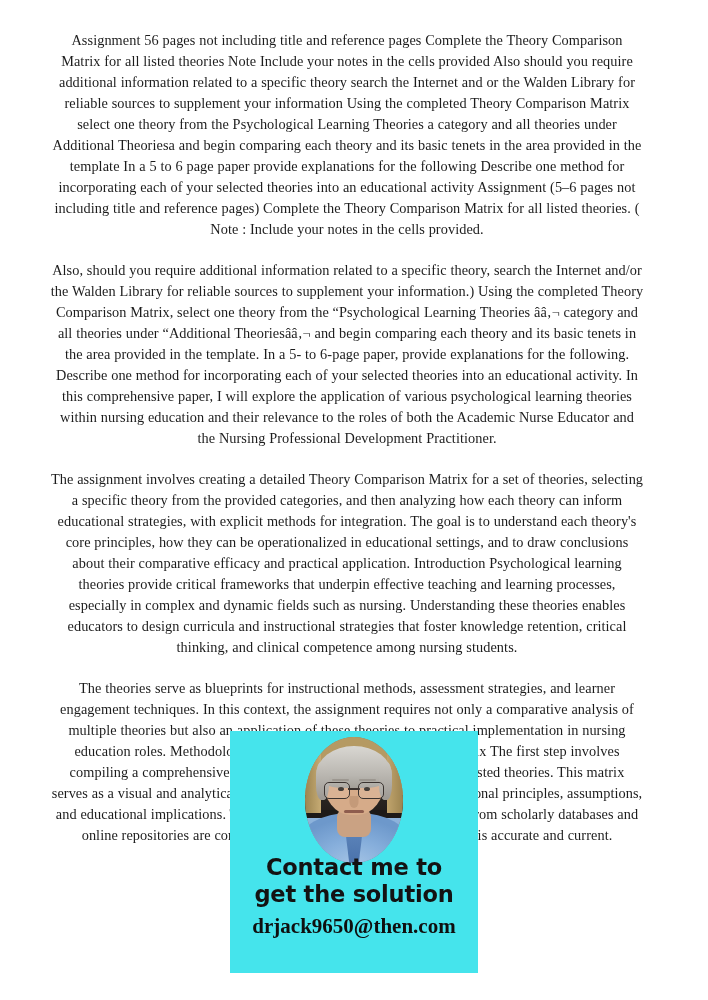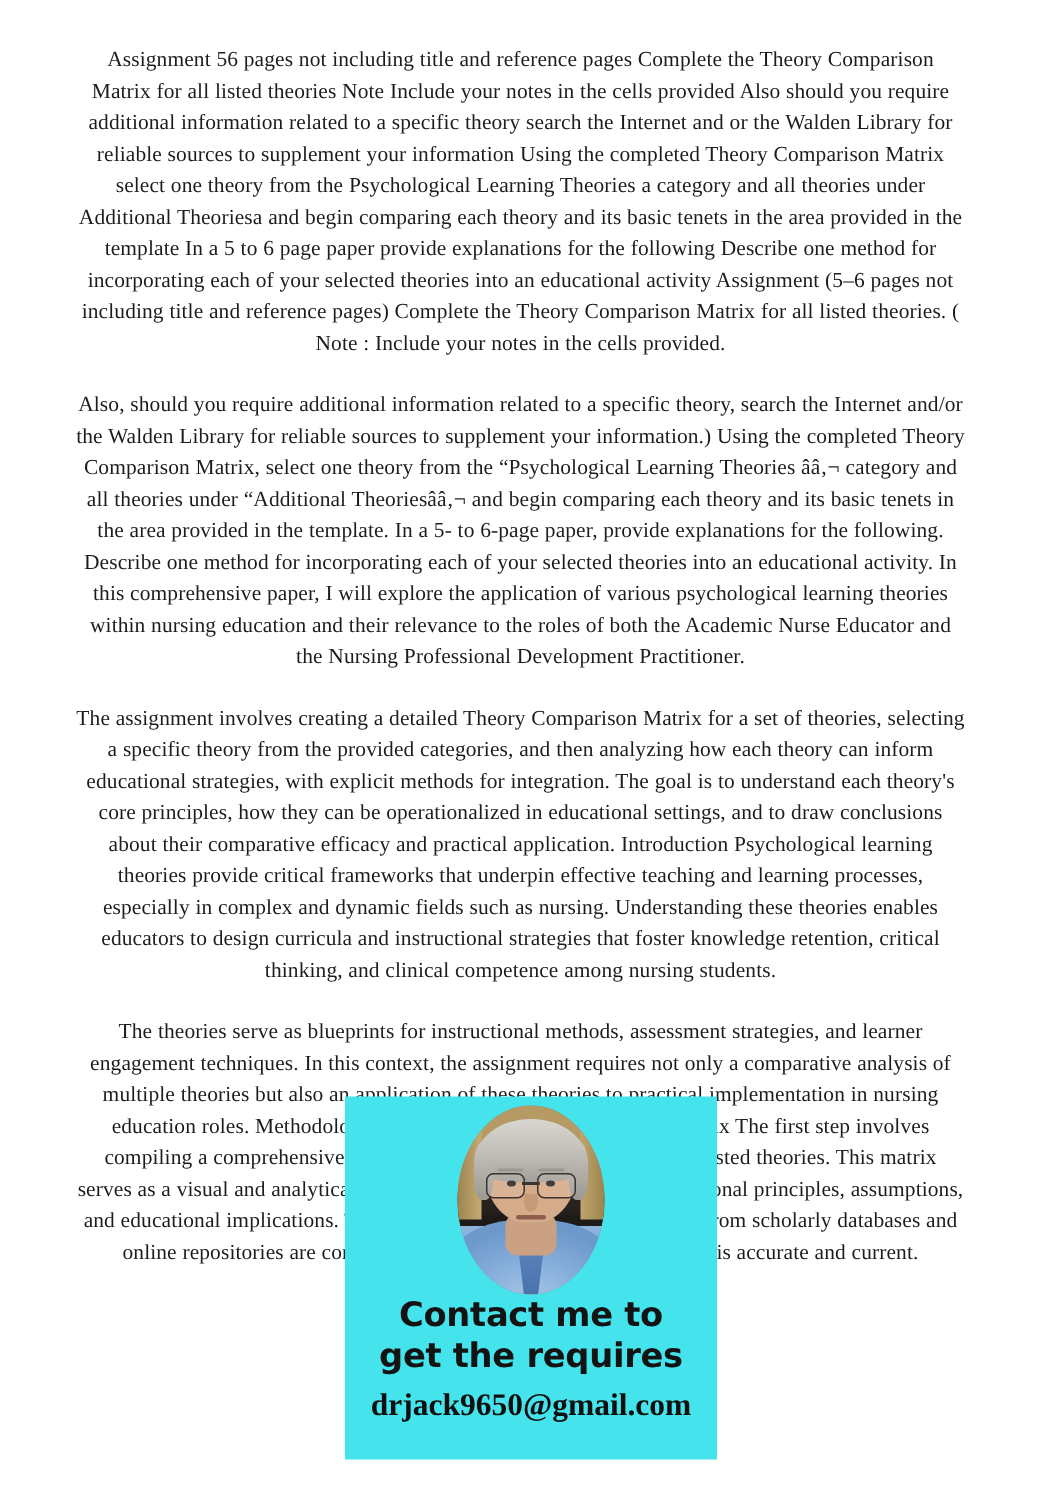--- a/index.html
+++ b/index.html
@@ -163,21 +163,21 @@
   }
   #avatar .mouth {
     position: absolute; left: 50%; top: 58%; width: 20px; height: 2.6px;
     transform: translateX(-50%);
     background: #8e5d4e; border-radius: 2px;
   }
 
   #contact-lines {
     position: absolute;
     left: 0;
-    top: 133px;
+    top: 123px;
     width: 100%;
   }
   .contact-line {
     font-family: "DejaVu Sans", "Liberation Sans", sans-serif;
     font-weight: bold;
     font-size: 22.5px;
     line-height: 27px;
     color: #131313;
     letter-spacing: -0.2px;
   }
@@ -223,19 +223,19 @@
         <div class="lens l"></div>
         <div class="bridge"></div>
         <div class="lens r"></div>
       </div>
       <div class="nose"></div>
       <div class="mouth"></div>
     </div>
 
     <div id="contact-lines">
       <div class="contact-line">Contact me to</div>
-      <div class="contact-line">get the requires</div>
-      <div id="contact-email">drjack9650@gmail.com</div>
+      <div class="contact-line">get the solution</div>
+      <div id="contact-email">drjack9650@then.com</div>
     </div>
 
   </div>
 
 </div>
 
 </body></html>

